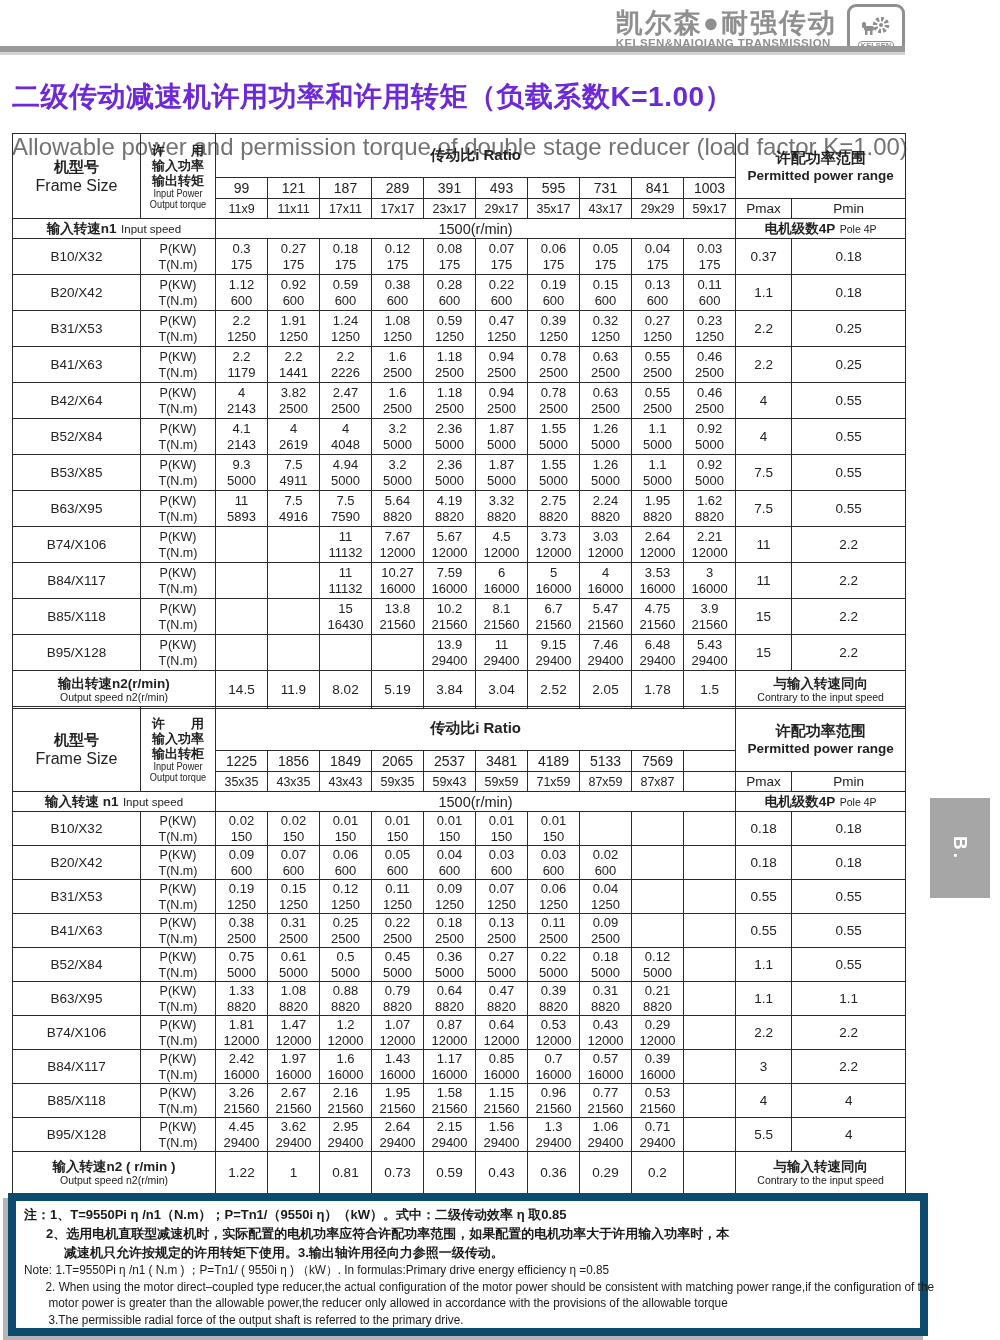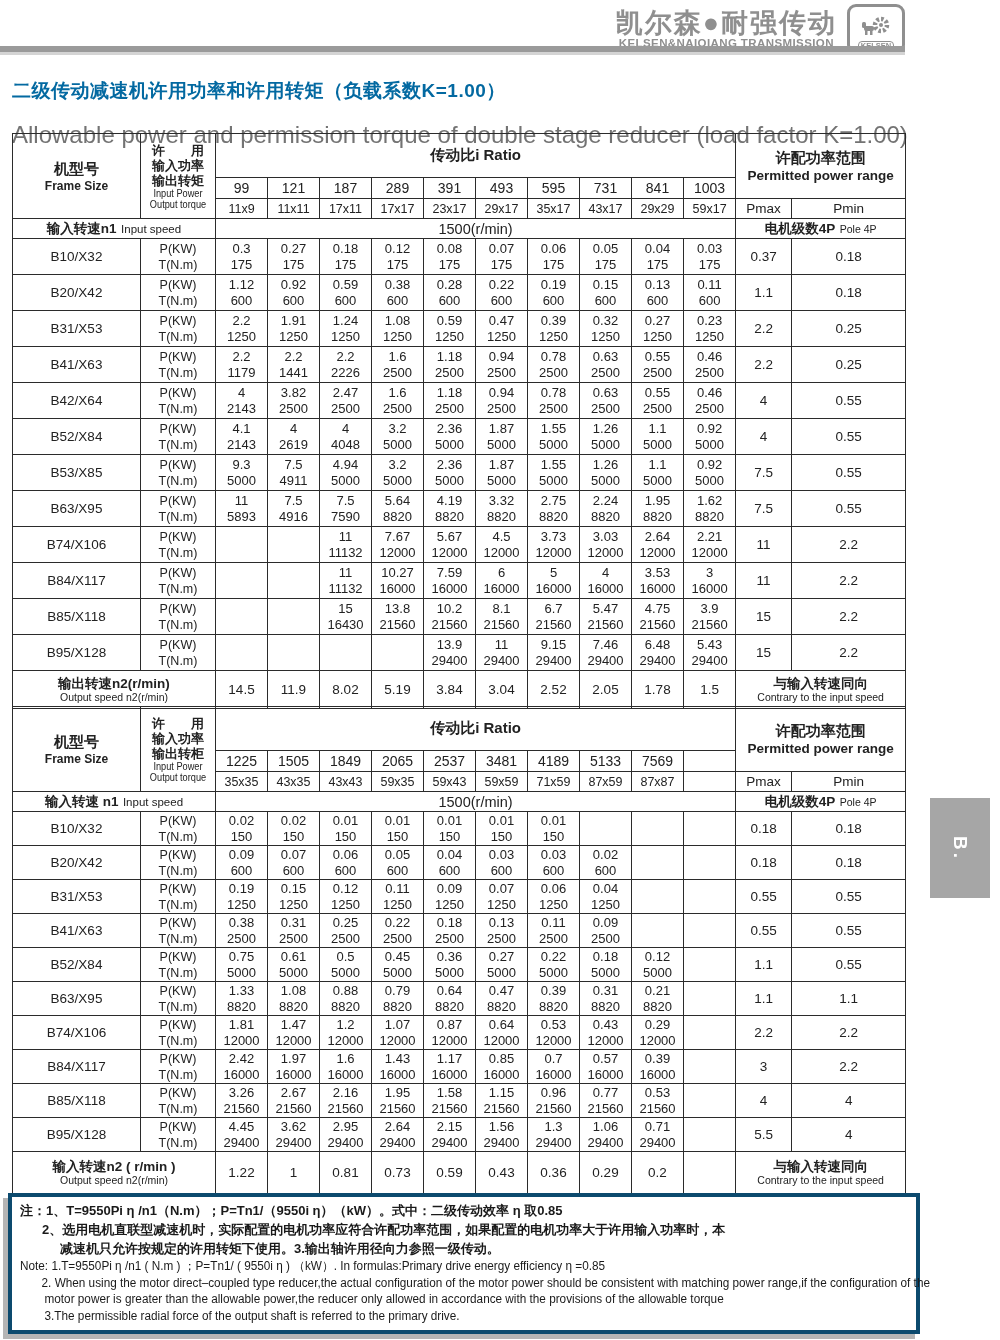--- a/index.html
+++ b/index.html
@@ -1,65 +1,65 @@
 <!DOCTYPE html>
 <html><head>
 <meta charset="utf-8">
 <style>
   html,body{margin:0;padding:0;background:#fff;}
   .page{position:relative;width:1000px;height:1340px;background:#fff;overflow:hidden;
         font-family:"Liberation Sans",sans-serif;color:#222;}
   
   .brand{position:absolute;top:4px;right:95px;display:flex;align-items:center;gap:10px;}
-  .brand-text{text-align:center;}
+  .brand-text{}
   .brand-cn{font-size:27px;font-weight:bold;color:#8f8f8f;letter-spacing:2px;line-height:28px;}
   .brand-en{font-size:11.5px;font-weight:bold;color:#8f8f8f;letter-spacing:.4px;}
   .logo-box{width:52px;height:44px;border:3px solid #8f8f8f;border-radius:9px;
             display:flex;flex-direction:column;align-items:center;justify-content:flex-end;gap:1px;}
   .logo-kelsen{font-size:7.5px;font-weight:bold;color:#8f8f8f;border:1.5px solid #8f8f8f;
                border-radius:4px;padding:0 2px;line-height:8px;}
   .header-rule{position:absolute;top:46px;left:0;width:905px;height:6px;background:#9a9a9a;}
   .header-rule::after{content:"";position:absolute;top:6px;left:0;width:100%;height:3px;background:#d4d4d4;}
   
   .title{position:absolute;top:78px;left:12px;}
-  .title-cn{font-size:19px;font-weight:bold;color:#0369a1;letter-spacing:.5px;}
+  .title-cn{font-size:28px;font-weight:bold;color:#6d28d9;letter-spacing:.5px;}
   .title-en{font-size:24px;color:#737373;margin-top:17px;}
   
   .twrap{position:absolute;left:12px;width:893px;}
   #table1{top:133px;} #table2{top:706px;}
   table.dtable{border-collapse:collapse;table-layout:fixed;width:893px;}
   .dtable th,.dtable td{border:1.8px solid #2b2b2b;text-align:center;vertical-align:middle;
                         padding:0;overflow:hidden;}
   col.c-frame{width:128px;} col.c-label{width:75px;} col.c-data{width:52px;}
   col.c-pmax{width:56px;} col.c-pmin{width:114px;}
   tr.hrow1{height:44px;} tr.hrow2{height:21px;} tr.hrow3{height:20px;}
   tr.speedrow{height:17px;} tr.outrow{height:38px;}
   #table1 tr.data{height:36px;} #table2 tr.data{height:34px;}
   #table2 tr.speedrow{height:15px;padding-left:8px;} #table2 tr.outrow{height:42px;margin-top:16px;}
   .h-cn{font-size:15px;font-weight:bold;}
-  .h-en{font-size:12px;font-weight:bold;}
+  .h-en{font-size:16px;font-weight:normal;}
   .h-en2{font-size:13.5px;font-weight:bold;line-height:15px;}
   .ph-cn{font-size:13px;font-weight:bold;line-height:15px;}
   .ph-en{font-size:10px;font-weight:normal;line-height:11px;transform:scaleX(.92);}
   .ratio-h{font-size:15px;font-weight:bold;}
   .num-h{font-size:14px;font-weight:normal;}
   .code-h{font-size:12.5px;font-weight:normal;}
   .pm-h{font-size:13.5px;font-weight:normal;}
   .cn13b{font-size:13.5px;font-weight:bold;}
   .en11{font-size:11.5px;} .en10{font-size:10.5px;line-height:11px;}
   .speed-val{font-size:14.5px;}
   .frame-cell{font-size:13.5px;}
   .label-cell{font-size:12.5px;line-height:16px;}
   .val-cell{font-size:13px;line-height:16px;}
   .pm-cell{font-size:13.5px;}
   .out-val{font-size:13.5px;}
   .outrow .cn13b{line-height:16px;}
   
-  .notes{position:absolute;top:1193px;left:8px;width:888px;border:4px solid #0c4a6e;
-         padding:4px 8px 6px 8px;box-shadow:-5px 5px 0 #b5b5b5;background:#fff;}
+  .notes{position:absolute;top:1193px;left:8px;width:888px;border:8px solid #0c4a6e;
+         padding:4px 8px 0 8px;box-shadow:-5px 5px 0 #b5b5b5;background:#fff;}
   .note-cn{font-size:13px;font-weight:bold;color:#1a1a1a;line-height:19px;}
   .note-en{font-size:12px;color:#1a1a1a;line-height:16.5px;transform:scaleX(.98);transform-origin:0 50%;white-space:nowrap;}
   .ind1{padding-left:22px;} .ind2{padding-left:40px;} .ind3{padding-left:25px;}
   
   .page-num{position:absolute;top:1306px;left:0;width:920px;text-align:center;
             font-family:"Liberation Serif",serif;font-size:17px;color:#111;margin-top:40px;}
   .side-tab{position:absolute;left:930px;top:798px;width:60px;height:100px;background:#a6a6a6;
             color:#fff;display:flex;align-items:center;justify-content:center;
             writing-mode:vertical-rl;font-size:19px;font-weight:bold;letter-spacing:3px;}
 </style>
@@ -409,21 +409,21 @@
               <div class="ph-en">Output torque</div>
             </th>
             <th colspan="10" class="ratio-h">传动比i Ratio</th>
             <th colspan="2" rowspan="2">
               <div class="h-cn">许配功率范围</div>
               <div class="h-en2">Permitted power range</div>
             </th>
           </tr>
           <tr class="hrow2">
             <th class="num-h">1225</th>
-            <th class="num-h">1505</th>
+            <th class="num-h">1856</th>
             <th class="num-h">1849</th>
             <th class="num-h">2065</th>
             <th class="num-h">2537</th>
             <th class="num-h">3481</th>
             <th class="num-h">4189</th>
             <th class="num-h">5133</th>
             <th class="num-h">7569</th>
             <th class="num-h"></th>
           </tr>
           <tr class="hrow3">

